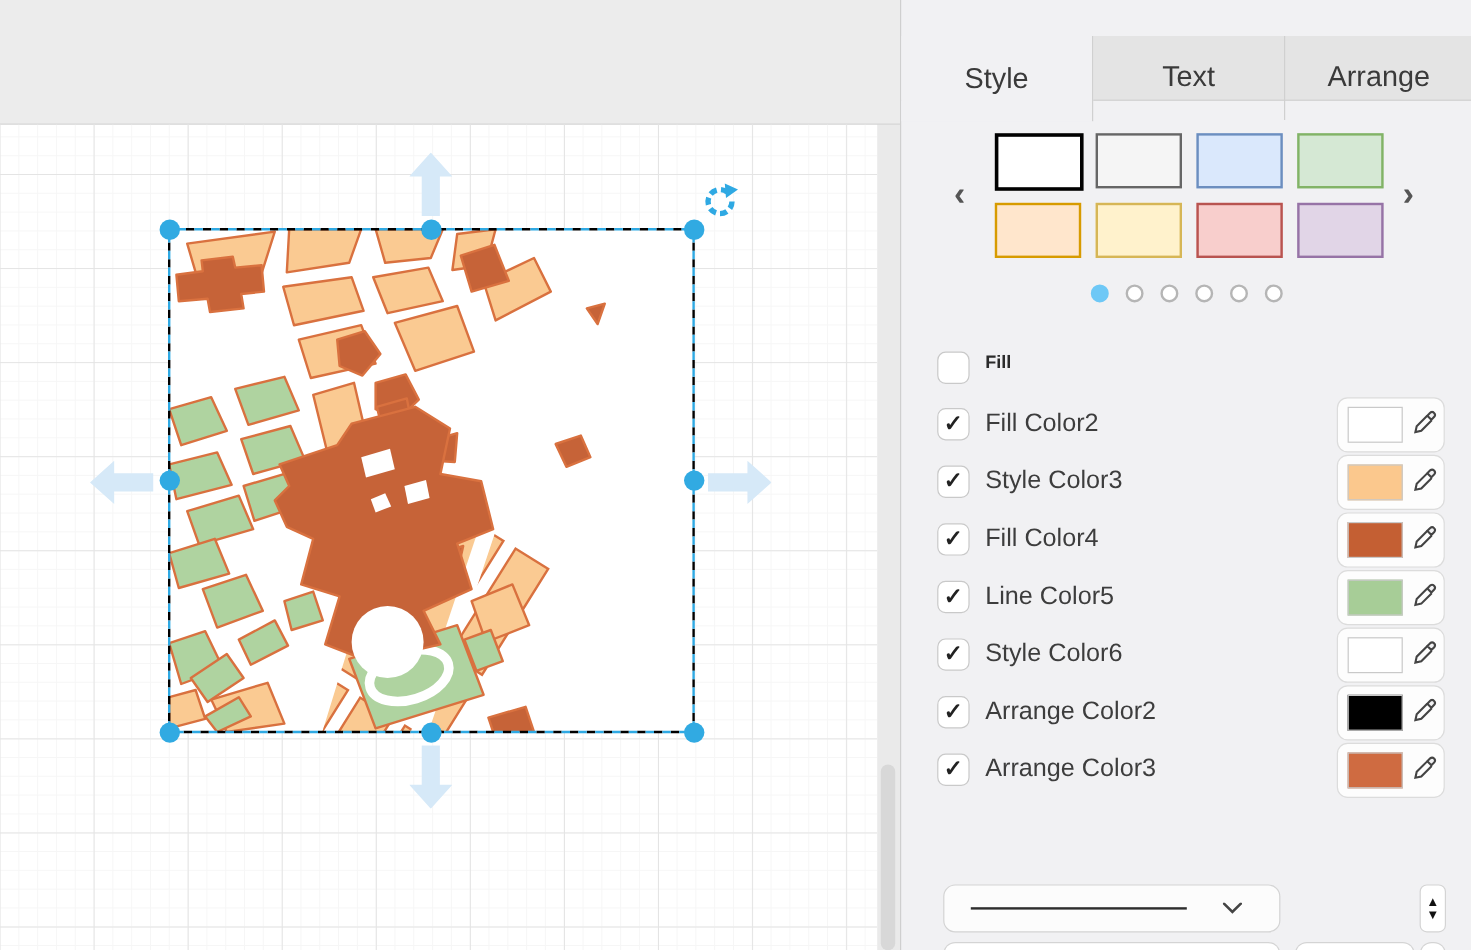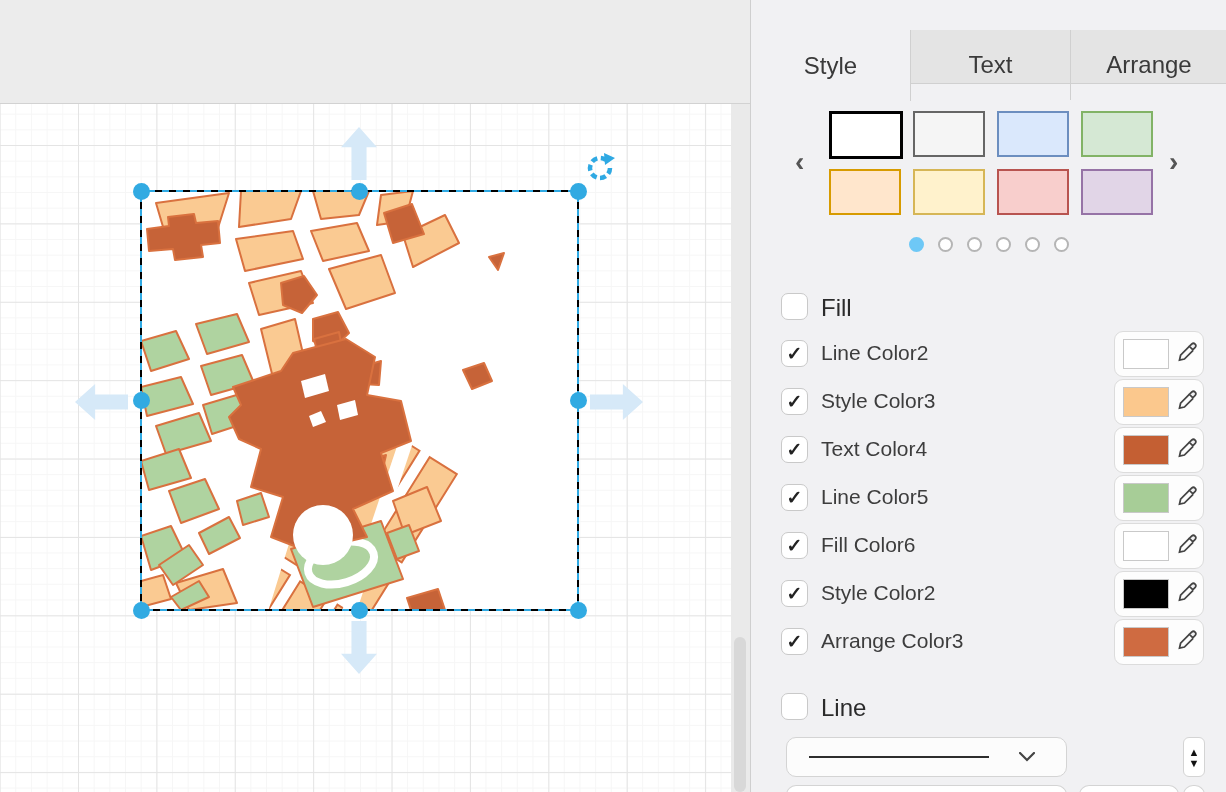--- a/index.html
+++ b/index.html
@@ -66,21 +66,21 @@
   .dots{position:absolute;left:0;top:237px;width:476px;display:flex;justify-content:center;gap:14px;}
   .dot{width:15px;height:15px;border-radius:50%;background:#fff;border:2px solid #b5b5b5;box-sizing:border-box;}
   .dot.active{background:#6ec8f6;border-color:#6ec8f6;}
 
   .row{position:absolute;left:30px;right:22px;height:48px;}
   .cb{position:absolute;left:0;top:10px;width:27px;height:27px;background:#fff;
       border:1.5px solid #c9c9c9;border-radius:7px;box-sizing:border-box;
       display:flex;align-items:center;justify-content:center;}
   .cb i{font-style:normal;font-size:19px;font-weight:bold;color:#222;line-height:1;}
   .lbl{position:absolute;left:40px;top:11px;font-size:21px;color:#3d3d3d;}
-  .lbl.bold{font-weight:normal;color:#2b2b2b;font-size:24px;}
+  .lbl.bold{font-weight:bold;color:#2b2b2b;font-size:15px;}
   .colorbtn{position:absolute;right:0;top:1px;width:90px;height:46px;background:#fdfdfd;
       border:1.5px solid #dcdcdc;border-radius:9px;box-sizing:border-box;
       display:flex;align-items:center;padding-left:8px;gap:7px;}
   .cswatch{width:46px;height:30px;border:1.5px solid #c9c9c9;box-sizing:border-box;}
   .dropper{flex:0 0 auto;}
 
   .linestyle-dd{position:absolute;left:35px;top:737px;width:281px;height:40px;background:#fcfcfc;
       border:1.5px solid #d4d4d4;border-radius:10px;box-sizing:border-box;
       display:flex;align-items:center;}
   .linestyle-dd .preview{margin-left:22px;width:180px;height:0;border-top:2.5px solid #2d2d2d;}
@@ -327,21 +327,21 @@
       <span class="cb">
           <i></i>
         </span>
       <span class="lbl bold">Fill</span>
     </div>
 
     <div class="row" style="top:330px">
       <span class="cb">
           <i>✓</i>
         </span>
-      <span class="lbl">Line Color2</span>
+      <span class="lbl">Fill Color2</span>
       <span class="colorbtn">
         <span class="cswatch" style="background: rgb(255, 255, 255);"></span>
         <svg class="dropper" width="24" height="24" viewBox="0 0 22 22">
           <g stroke="#444" stroke-width="1.6" fill="none">
             <path d="M14.5 1.8 a2.2 2.2 0 0 1 3.1 3.1 l-2.2 2.2 -3.1 -3.1 z" fill="#f1f1f3"></path>
             <path d="M12.2 4.1 L4.2 12.1 L3.2 16.6 L7.7 15.6 L15.7 7.6"></path>
           </g>
         </svg>
       </span>
     </div>
@@ -359,21 +359,21 @@
             <path d="M12.2 4.1 L4.2 12.1 L3.2 16.6 L7.7 15.6 L15.7 7.6"></path>
           </g>
         </svg>
       </span>
     </div>
 
     <div class="row" style="top:426px">
       <span class="cb">
           <i>✓</i>
         </span>
-      <span class="lbl">Text Color4</span>
+      <span class="lbl">Fill Color4</span>
       <span class="colorbtn">
         <span class="cswatch" style="background: rgb(196, 95, 51);"></span>
         <svg class="dropper" width="24" height="24" viewBox="0 0 22 22">
           <g stroke="#444" stroke-width="1.6" fill="none">
             <path d="M14.5 1.8 a2.2 2.2 0 0 1 3.1 3.1 l-2.2 2.2 -3.1 -3.1 z" fill="#f1f1f3"></path>
             <path d="M12.2 4.1 L4.2 12.1 L3.2 16.6 L7.7 15.6 L15.7 7.6"></path>
           </g>
         </svg>
       </span>
     </div>
@@ -391,37 +391,37 @@
             <path d="M12.2 4.1 L4.2 12.1 L3.2 16.6 L7.7 15.6 L15.7 7.6"></path>
           </g>
         </svg>
       </span>
     </div>
 
     <div class="row" style="top:522px">
       <span class="cb">
           <i>✓</i>
         </span>
-      <span class="lbl">Fill Color6</span>
+      <span class="lbl">Style Color6</span>
       <span class="colorbtn">
         <span class="cswatch" style="background: rgb(255, 255, 255);"></span>
         <svg class="dropper" width="24" height="24" viewBox="0 0 22 22">
           <g stroke="#444" stroke-width="1.6" fill="none">
             <path d="M14.5 1.8 a2.2 2.2 0 0 1 3.1 3.1 l-2.2 2.2 -3.1 -3.1 z" fill="#f1f1f3"></path>
             <path d="M12.2 4.1 L4.2 12.1 L3.2 16.6 L7.7 15.6 L15.7 7.6"></path>
           </g>
         </svg>
       </span>
     </div>
 
     <div class="row" style="top:570px">
       <span class="cb">
           <i>✓</i>
         </span>
-      <span class="lbl">Style Color2</span>
+      <span class="lbl">Arrange Color2</span>
       <span class="colorbtn">
         <span class="cswatch" style="background: rgb(0, 0, 0);"></span>
         <svg class="dropper" width="24" height="24" viewBox="0 0 22 22">
           <g stroke="#444" stroke-width="1.6" fill="none">
             <path d="M14.5 1.8 a2.2 2.2 0 0 1 3.1 3.1 l-2.2 2.2 -3.1 -3.1 z" fill="#f1f1f3"></path>
             <path d="M12.2 4.1 L4.2 12.1 L3.2 16.6 L7.7 15.6 L15.7 7.6"></path>
           </g>
         </svg>
       </span>
     </div>
@@ -435,26 +435,20 @@
         <span class="cswatch" style="background: rgb(207, 107, 65);"></span>
         <svg class="dropper" width="24" height="24" viewBox="0 0 22 22">
           <g stroke="#444" stroke-width="1.6" fill="none">
             <path d="M14.5 1.8 a2.2 2.2 0 0 1 3.1 3.1 l-2.2 2.2 -3.1 -3.1 z" fill="#f1f1f3"></path>
             <path d="M12.2 4.1 L4.2 12.1 L3.2 16.6 L7.7 15.6 L15.7 7.6"></path>
           </g>
         </svg>
       </span>
     </div>
 
-    <div class="row" style="top:683px">
-      <span class="cb">
-          <i></i>
-        </span>
-      <span class="lbl bold">Line</span>
-    </div>
 
     <div class="linestyle-dd">
       <span class="preview"></span>
       <svg width="16" height="10" viewBox="0 0 16 10">
         <polyline points="1,1 8,8 15,1" fill="none" stroke="#444" stroke-width="2.2" stroke-linecap="round"></polyline>
       </svg>
     </div>
     <div class="stepper">
       <span>▲</span>
       <span>▼</span>

